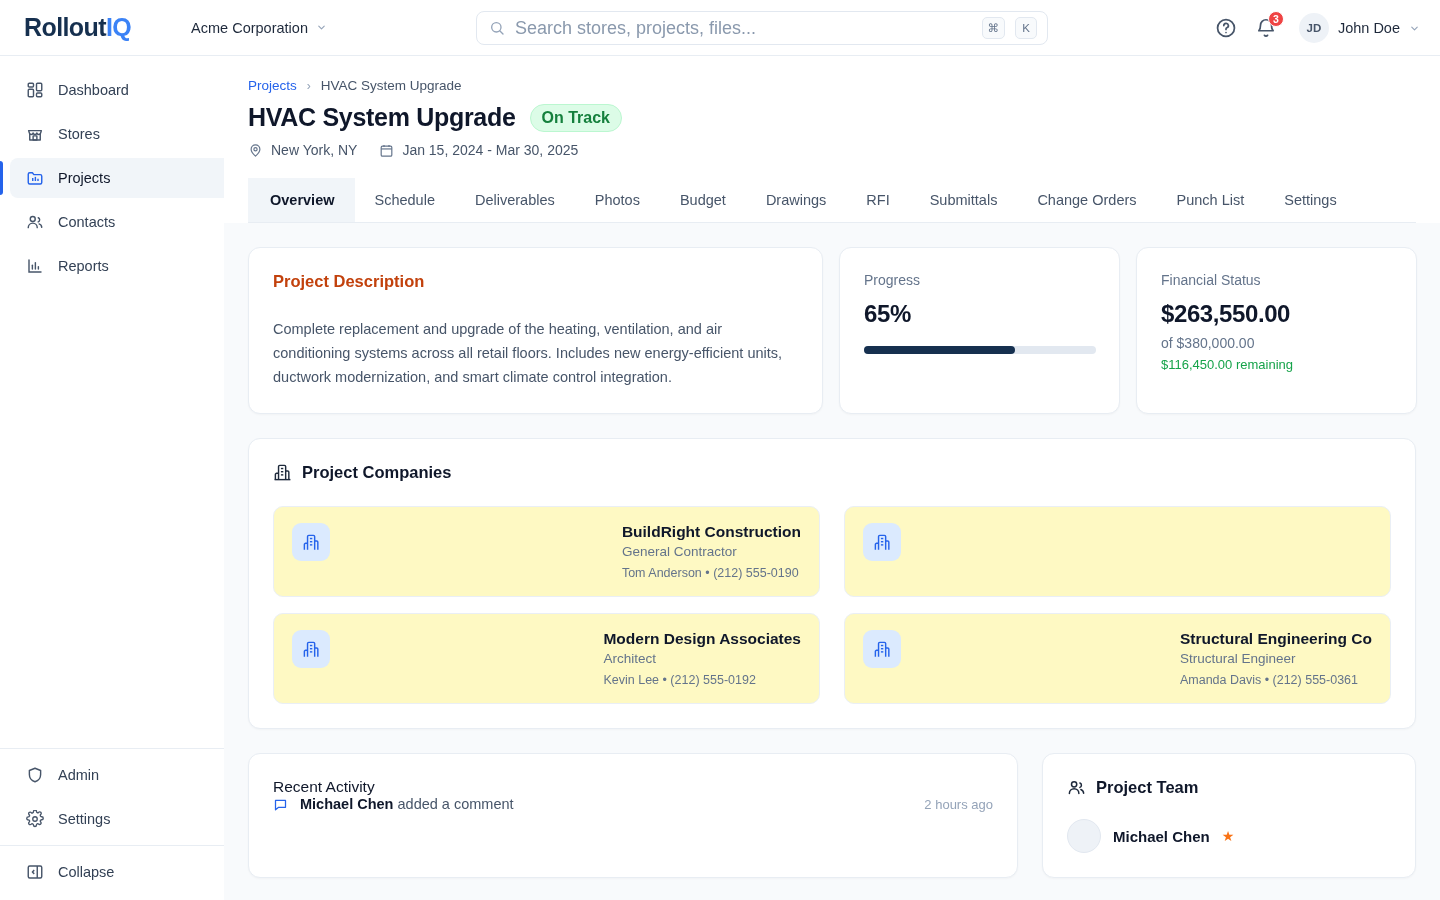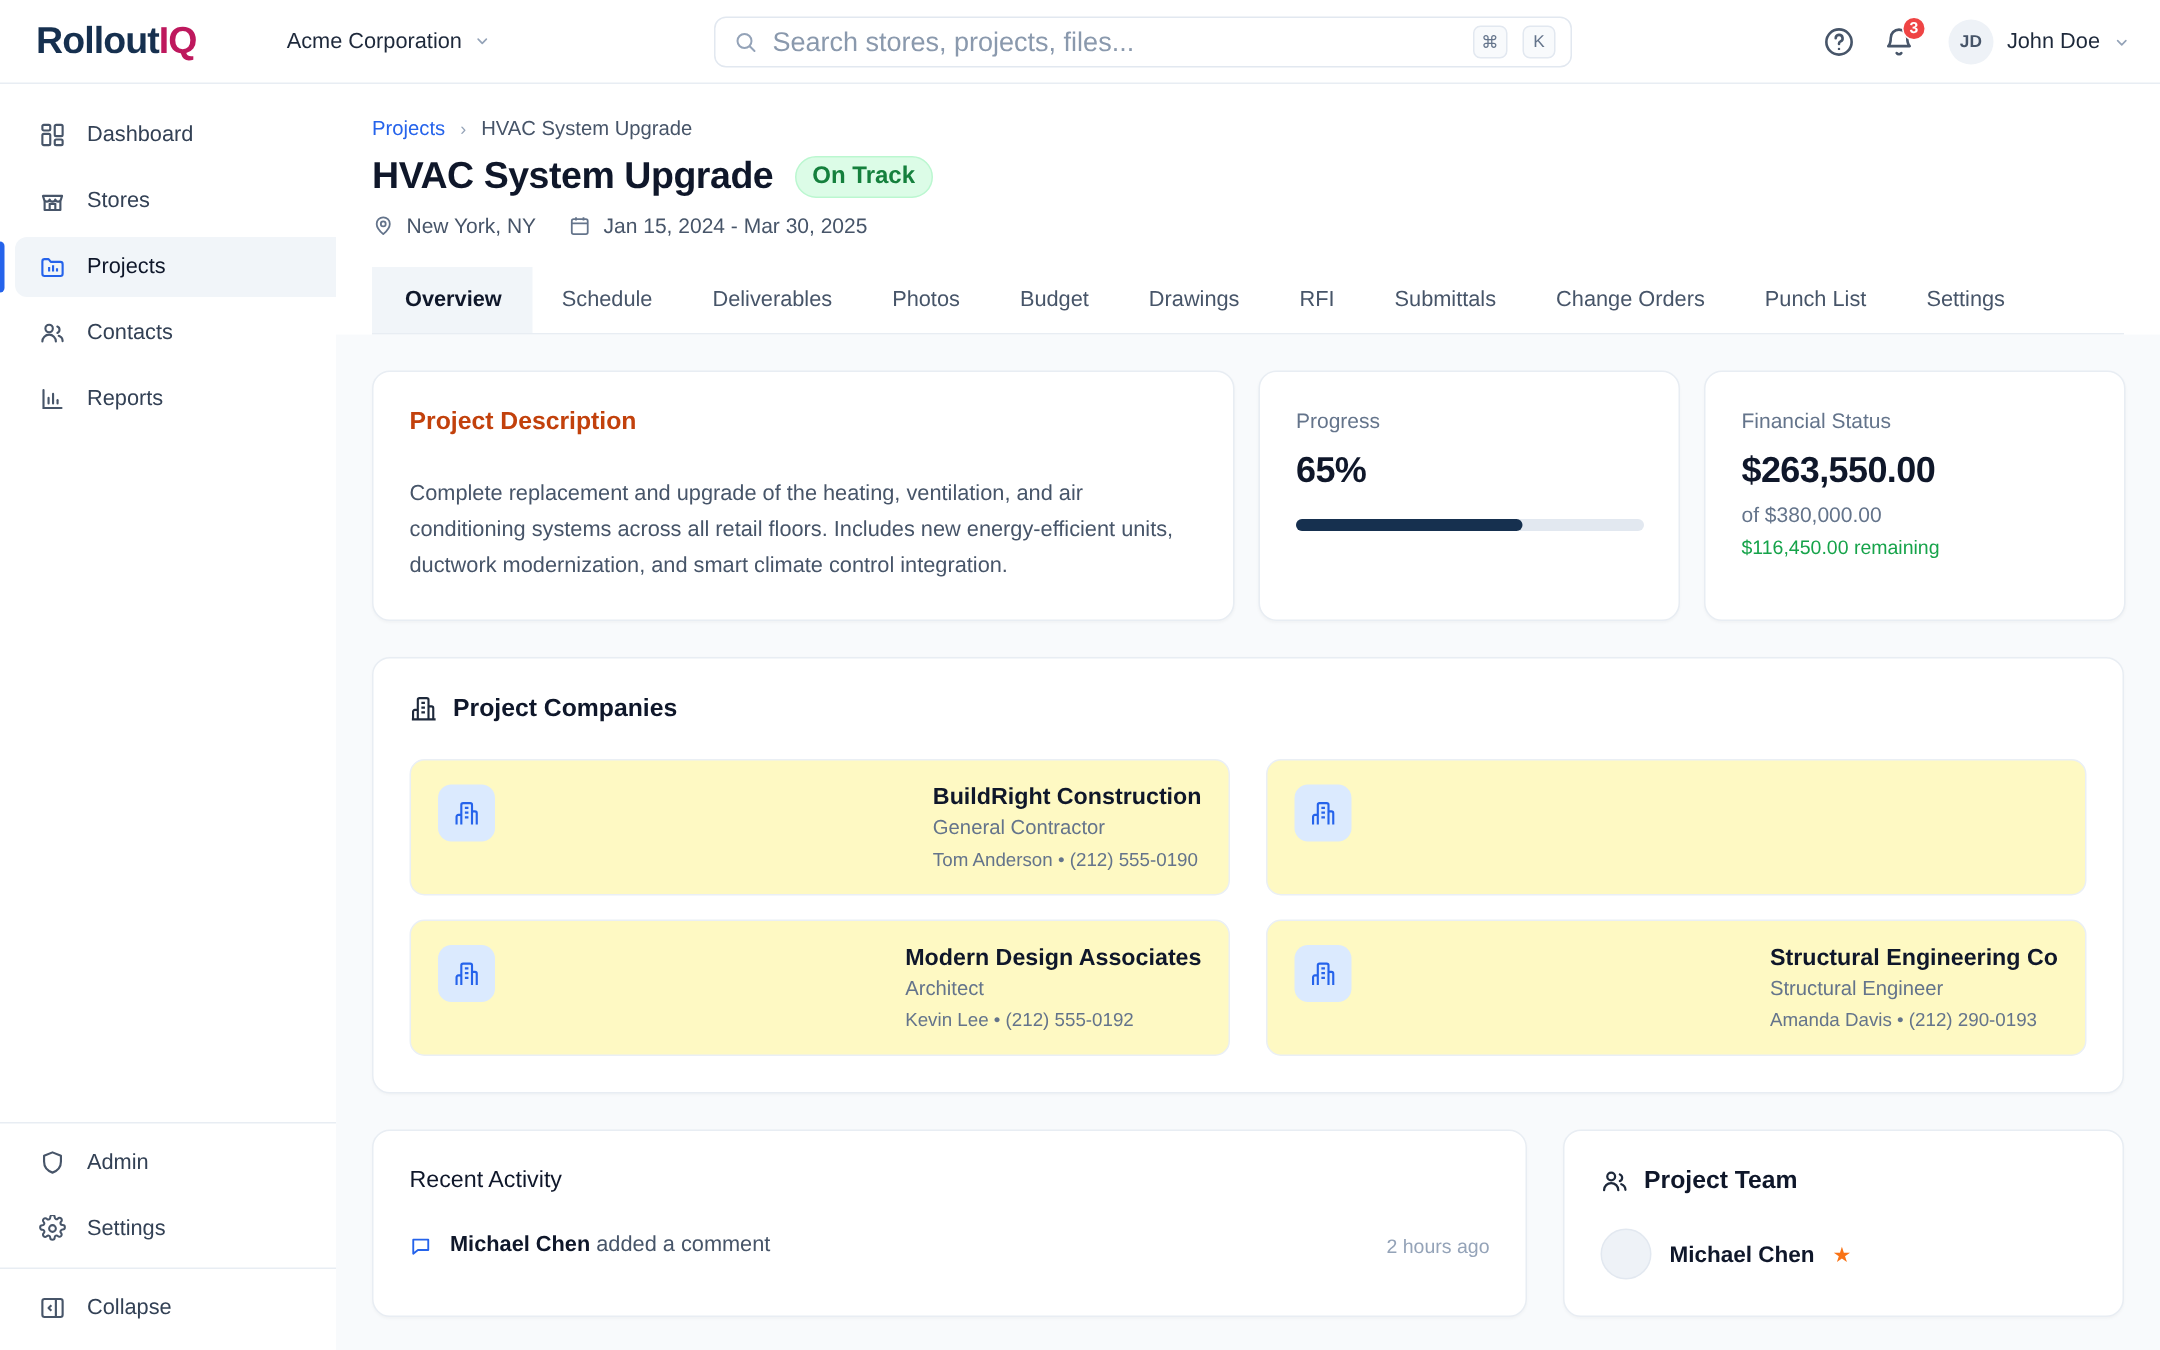--- a/index.html
+++ b/index.html
@@ -15,21 +15,21 @@
   
   .topbar {
     position: absolute; top: 0; left: 0; width: 1440px; height: 56px;
     background: #ffffff; border-bottom: 1px solid #e8edf3;
     display: flex; align-items: center; z-index: 20;
   }
   .logo {
     margin-left: 24px; font-size: 25px; font-weight: 700; letter-spacing: -0.6px;
     color: #16304f; line-height: 1;
   }
-  .logo .iq { color: #be185d; }
+  .logo .iq { color: #3b82f6; }
   .org-switch {
     margin-left: 60px; display: flex; align-items: center; gap: 8px;
     font-size: 14.5px; color: #1e293b; cursor: pointer;
   }
   .chev { width: 11px; height: 11px; color: #94a3b8; }
 
   .search-wrap {
     position: absolute; left: 476px; top: 11px; width: 572px; height: 34px;
     border: 1px solid #e2e8f0; border-radius: 8px; background: #fff;
     display: flex; align-items: center; padding: 0 10px 0 12px; gap: 10px;
@@ -149,21 +149,21 @@
   .co-ic {
     width: 38px; height: 38px; border-radius: 9px; background: #dbeafe;
     display: flex; align-items: center; justify-content: center; flex: none;
   }
   .co-ic svg { width: 19px; height: 19px; color: #2563eb; }
   .co-name { font-size: 15.5px; font-weight: 600; color: #0f172a; }
   .co-role { margin-top: 3px; font-size: 13.5px; color: #64748b; }
   .co-contact { margin-top: 7px; font-size: 12.5px; color: #64748b; }
 
   .bottom-row { margin-top: 24px; display: grid; grid-template-columns: 770px 374px; gap: 24px; }
-  .act-item { margin-top: 26px; display: flex; align-items: center; gap: 12px; }
+  .act-item { display: flex; align-items: center; gap: 12px; }
   .act-item svg { width: 15px; height: 15px; color: #2563eb; flex: none; }
   .act-text { font-size: 14.5px; color: #475569; }
   .act-text b { color: #0f172a; font-weight: 700; }
   .act-time { margin-left: auto; font-size: 13px; color: #94a3b8; }
   .team-item { margin-top: 22px; display: flex; align-items: center; gap: 12px; }
   .team-av { width: 34px; height: 34px; border-radius: 50%; background: #eef2f7; border: 1px solid #e2e8f0; flex: none; }
   .team-name { font-size: 15px; font-weight: 700; color: #0f172a; }
   .star { color: #f97316; font-size: 14px; }
 </style>
 </head>
@@ -434,21 +434,21 @@
                 <path d="M16 10h2.5A1.5 1.5 0 0 1 20 11.5V21"></path>
                 <path d="M7 13H4.5A1.5 1.5 0 0 0 3 14.5V21"></path>
                 <line x1="10" y1="7" x2="13" y2="7"></line>
                 <line x1="10" y1="11" x2="13" y2="11"></line>
                 <line x1="10" y1="15" x2="13" y2="15"></line>
               </svg>
           </div>
           <div>
             <div class="co-name">Structural Engineering Co</div>
             <div class="co-role">Structural Engineer</div>
-            <div class="co-contact">Amanda Davis • (212) 290-0193</div>
+            <div class="co-contact">Amanda Davis • (212) 555-0361</div>
           </div>
         </div>
       </div>
     </div>
 
     <div class="bottom-row">
       <div class="card card-pad">
         <div class="card-label" style="color:#0f172a;font-size:15.5px;">Recent Activity</div>
         <div class="act-item">
           <svg viewBox="0 0 24 24" fill="none" stroke="currentColor" stroke-width="2" stroke-linejoin="round">

